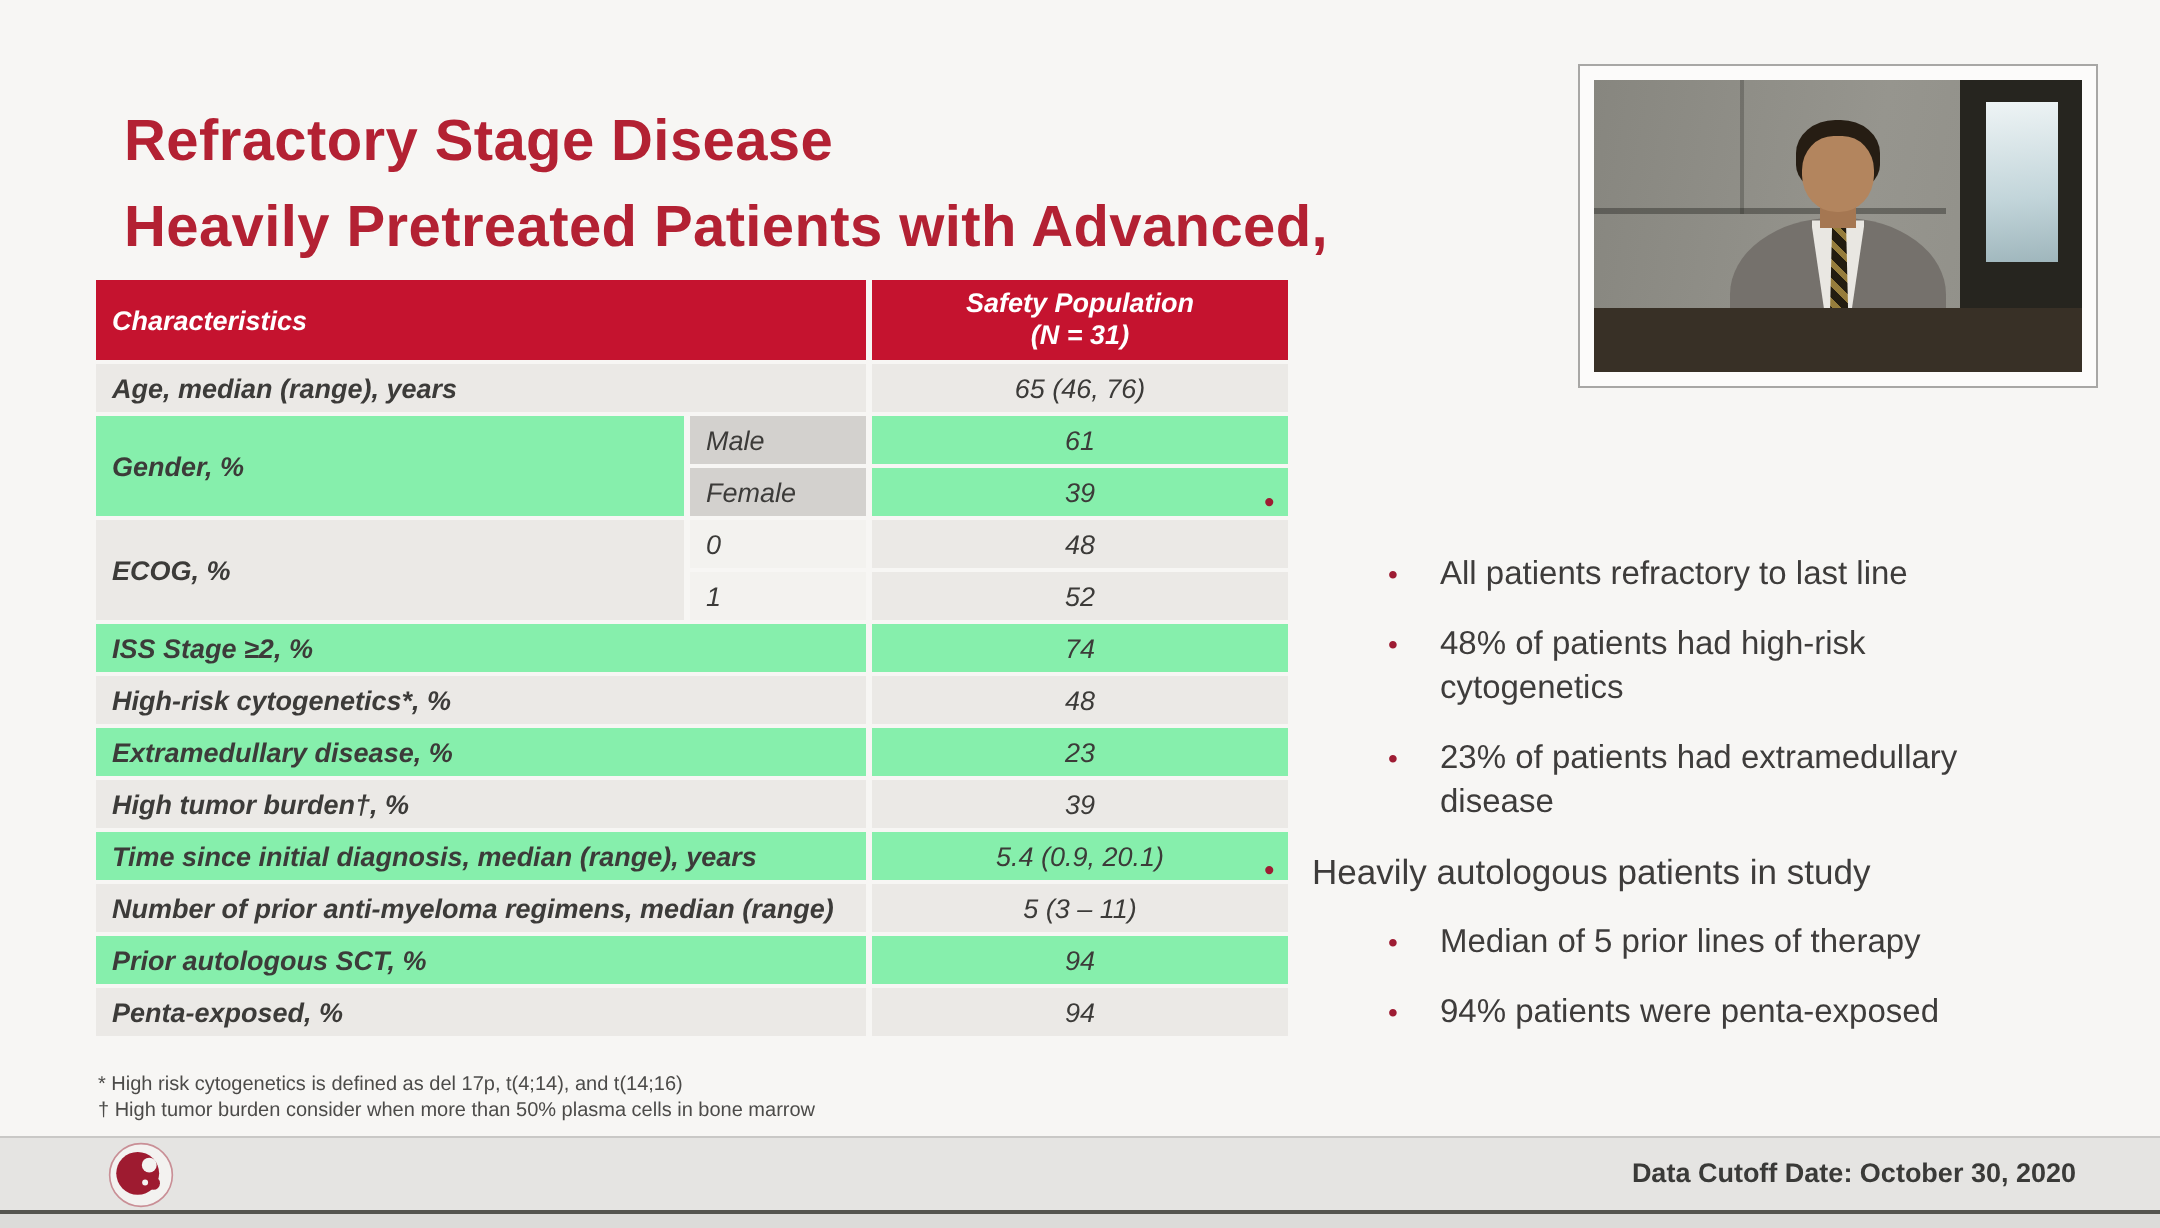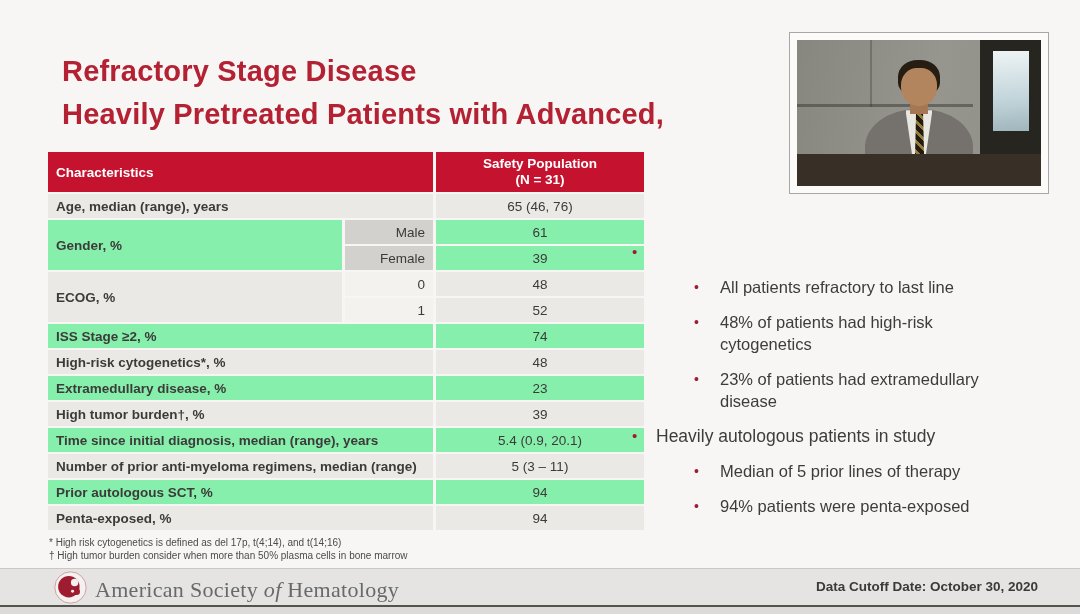--- a/index.html
+++ b/index.html
@@ -39,35 +39,35 @@
   .neck{position:absolute;left:42%;top:34%;width:16%;height:10%;background:#a57752;}
   .suit{position:absolute;left:2%;top:40%;width:96%;height:62%;background:#75716c;
     border-radius:48% 48% 0 0;}
   .shirt{position:absolute;left:38%;top:41%;width:24%;height:40%;background:#e9e7e2;
     clip-path:polygon(0 0,100% 0,72% 100%,28% 100%);}
   .tie{position:absolute;left:46%;top:44%;width:9%;height:50%;
     background:repeating-linear-gradient(45deg,#221c10 0 4px,#967d3c 4px 7px);
     clip-path:polygon(15% 0,85% 0,100% 100%,0 100%);}
   
   .char-table{
-    position:absolute;left:45px;top:150px;
-    border-collapse:separate;border-spacing:3px 2px;
+    position:absolute;left:45px;top:138px;
+    border-collapse:separate;border-spacing:3px 2px;font-style:italic;
   }
   .char-table td{
     height:24px;font-size:13.5px;color:#3c3b39;padding:0 8px;vertical-align:middle;
   }
   .col-label{width:278px;}
   .col-sub{width:72px;}
   .col-val{width:192px;}
   td.hdr{
     background:#c5132f;color:#ffffff;font-weight:bold;font-size:13.5px;height:40px;
   }
   td.hdr-val{text-align:center;line-height:16px;}
   td.lbl{font-weight:bold;text-align:left;}
-  td.sub{text-align:right;}
+  td.sub{text-align:left;}
   td.val{text-align:center;}
   .light td.lbl, .light td.val{background:#ebe9e6;}
   .light td.sub{background:#f3f2ef;}
   .dark td.lbl, .dark td.val{background:#86efac;}
   .dark td.sub{background:#d3d1ce;}
   
   .footnotes{position:absolute;left:49px;top:536px;font-size:10px;color:#4c4b49;line-height:13px;}
   
   .bullets{position:absolute;left:632px;top:241px;width:420px;color:#3e3c3b;}
   .bullet{display:flex;margin-bottom:13px;}
@@ -228,18 +228,17 @@
   <div class="footer-brand">
     <span>
       <svg width="33" height="33" viewBox="0 0 40 40">
         <circle cx="20" cy="20" r="19" fill="#f3f2f0" stroke="#c98f96" stroke-width="1"></circle>
         <circle cx="18" cy="19" r="13" fill="#9e1b30"></circle>
         <circle cx="25" cy="14" r="4.5" fill="#f3f2f0"></circle>
         <circle cx="27.5" cy="25" r="4" fill="#9e1b30"></circle>
         <circle cx="22.5" cy="24.5" r="1.8" fill="#f3f2f0"></circle>
       </svg>
     </span>
-    <span class="ash-name"><span>American Society </span><span class="of">of</span><span> Hematology</span></span>
   </div>
   <div class="cutoff">Data Cutoff Date: October 30, 2020</div>
 </div>
 <div class="footer-line"></div>
 <div class="bottom-strip"></div>
 
 </body></html>

